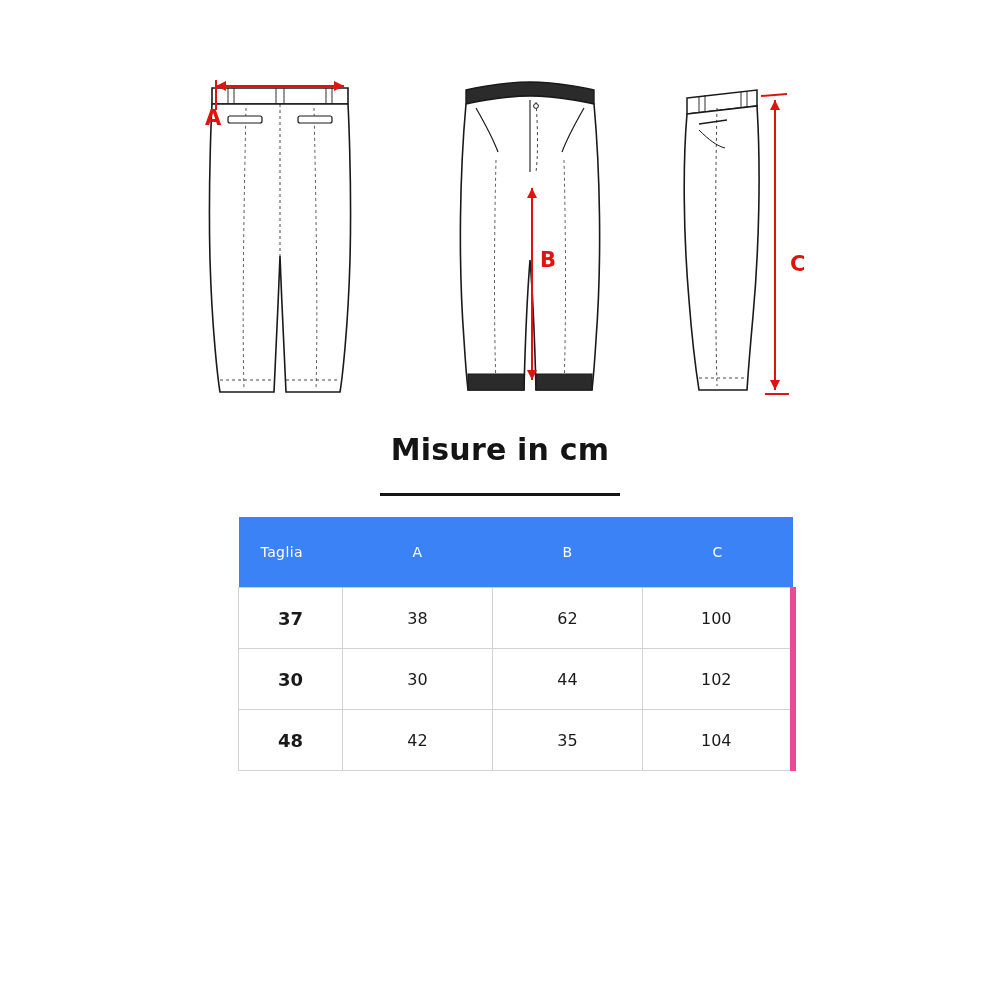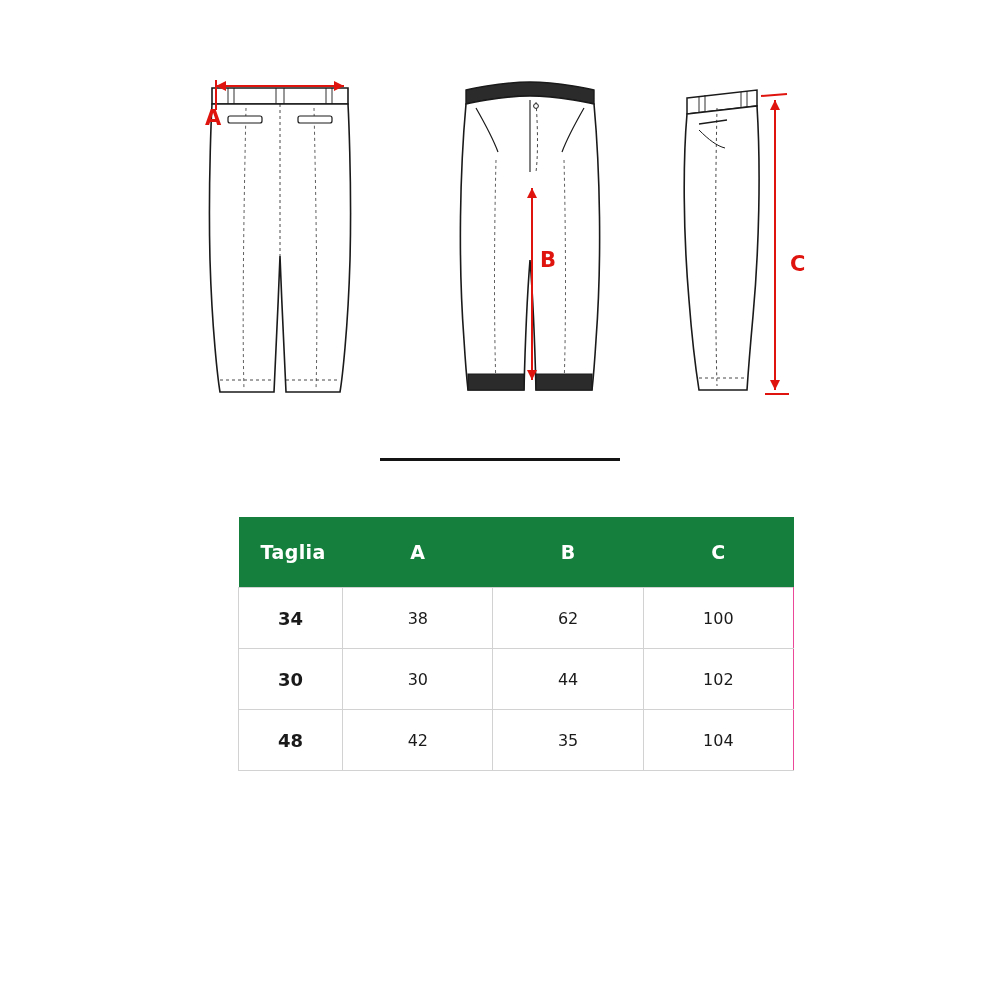--- a/index.html
+++ b/index.html
@@ -77,25 +77,25 @@
     left: 238px;
     top: 517px;
     width: 556px;
   }
   table.sizes {
     border-collapse: collapse;
     width: 556px;
     table-layout: fixed;
   }
   table.sizes thead th {
-    background: #15803d;
+    background: #3b82f6;
     color: #ffffff;
     height: 68px;
-    font-size: 19px;
-    font-weight: bold;
+    font-size: 14px;
+    font-weight: normal;
     letter-spacing: 0.4px;
     border: none;
   }
   table.sizes thead th.first {
     text-align: left;
     padding-left: 22px;
   }
   table.sizes tbody td {
     height: 58px;
     text-align: center;
@@ -103,21 +103,21 @@
     color: #1a1a1a;
     border: 1px solid #d2d2d2;
     background: #ffffff;
   }
   table.sizes tbody td.sizecell {
     font-weight: bold;
     font-size: 18px;
     border-left: 1px solid #d2d2d2;
   }
   table.sizes tbody tr td:first-child { border-left: 1px solid #d2d2d2; }
-  table.sizes tbody tr td:last-child { border-right: 1px solid #ec4899; }
+  table.sizes tbody tr td:last-child { border-right: 6px solid #ec4899; }
 
   .col-size { width: 104px; }
   .col-m { width: 150px; }
 </style>
 </head>
 <body>
 
 <div class="sheet">
 
   <div class="illustrations">
@@ -196,20 +196,21 @@
       <path d="M96 36 L122 34" stroke="#e0140e" stroke-width="2"></path>
       <path d="M100 334 L124 334" stroke="#e0140e" stroke-width="2"></path>
     </svg>
 
     <span class="marker marker-a">A</span>
     <span class="marker marker-b">B</span>
     <span class="marker marker-c">C</span>
   </div>
 
   <div class="title-block">
+    <div class="title">Misure in cm</div>
     <div class="title-rule"></div>
   </div>
 
   <div class="table-wrap">
     <table class="sizes">
       <colgroup>
         <col class="col-size">
         <col class="col-m">
         <col class="col-m">
         <col class="col-m">
@@ -217,21 +218,21 @@
       <thead>
         <tr>
           <th class="first">Taglia</th>
           <th>A</th>
           <th>B</th>
           <th>C</th>
         </tr>
       </thead>
       <tbody>
         <tr>
-          <td class="sizecell">34</td>
+          <td class="sizecell">37</td>
           <td>38</td>
           <td>62</td>
           <td>100</td>
         </tr>
         <tr>
           <td class="sizecell">30</td>
           <td>30</td>
           <td>44</td>
           <td>102</td>
         </tr>

